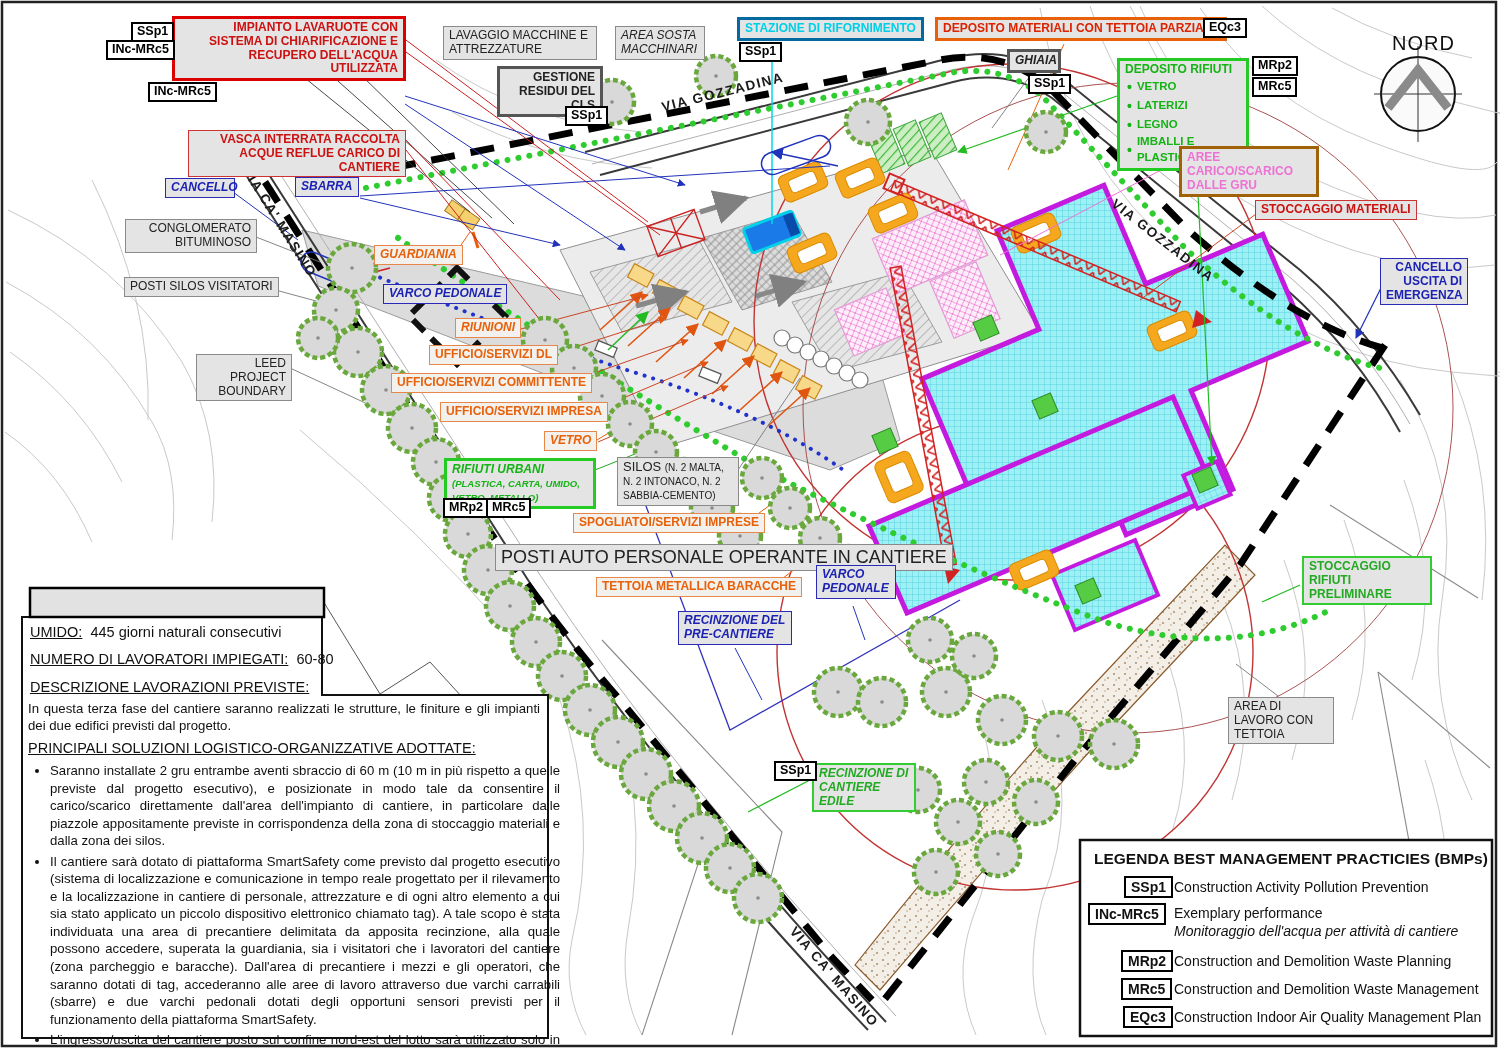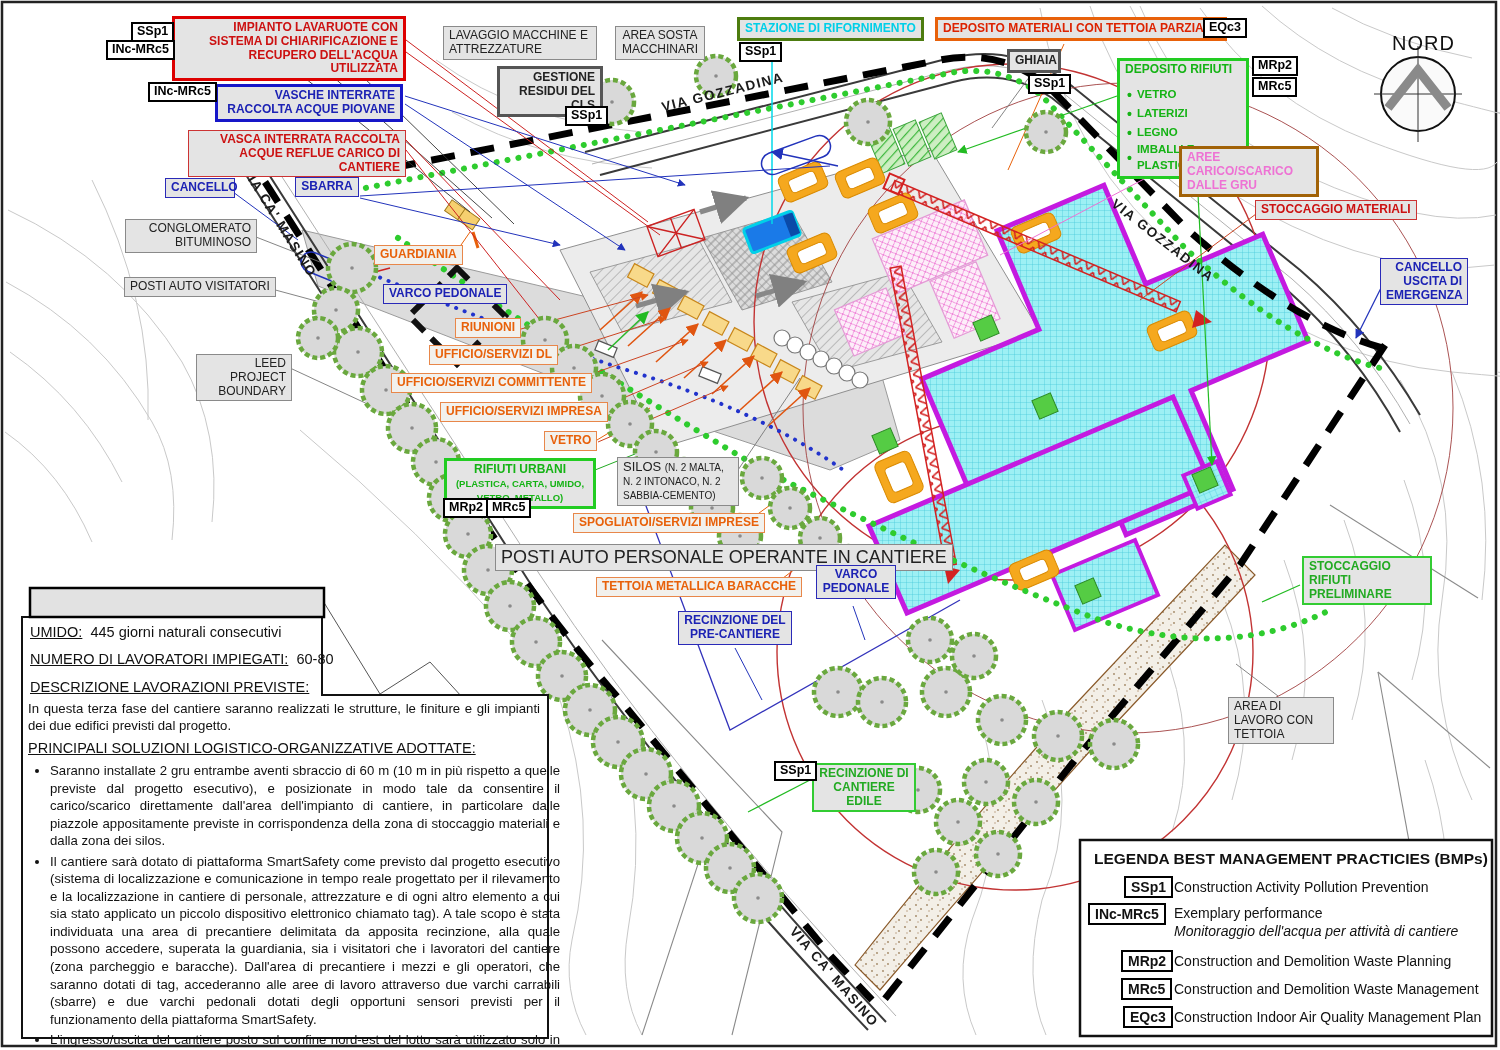--- a/index.html
+++ b/index.html
@@ -14,23 +14,23 @@
   .l-redthick{color:#cc1111;border:3px solid #dd0000;font-weight:bold;}
   .l-red{color:#cc1111;border:1px solid #cc3333;font-weight:bold;}
   .l-bluethick{color:#1c22b4;border:3px solid #1616c8;font-weight:bold;}
   .l-blue{color:#1c22b4;border:1px solid #2a2ab8;font-weight:bold;}
   .l-gray{color:#222;border:1px solid #8a8a8a;}
   .l-graythick{color:#222;border:3px solid #555;font-weight:bold;}
   .l-orangethick{color:#dd2200;border:3px solid #e8610a;font-weight:bold;}
   .l-orange{color:#e8610a;border:1px solid #e8874a;background:#f2f1ed;font-weight:bold;}
   .l-greenthick{color:#15b315;border:3px solid #22cc22;font-weight:bold;}
   .l-green{color:#22aa22;border:2px solid #33cc33;font-weight:bold;}
-  .l-cyanthick{color:#00cfe8;border:3px solid #4d7c0f;font-weight:bold;}
+  .l-cyanthick{color:#00cfe8;border:3px solid #0369a1;font-weight:bold;}
   .l-pink{color:#ee72d4;border:3px solid #a16207;font-weight:bold;}
-  .tr{text-align:right;} .tc{text-align:center;}
+  .tr{text-align:right;} .tc{text-align:left;font-style:italic;}
   .small{font-size:9.5px;font-weight:bold;}
 
   .tag{position:absolute;z-index:4;font-size:12.5px;font-weight:bold;background:#fff;
        border:2px solid #000;padding:0 4px;line-height:1.25;color:#000;white-space:nowrap;}
 
   .roadlbl{position:absolute;z-index:2;font-size:13.5px;font-weight:bold;color:#1a1a1a;
        letter-spacing:1.5px;white-space:nowrap;transform-origin:left top;}
   .title-box{position:absolute;z-index:6;left:30px;top:588px;width:294px;height:29px;
        background:#e2e2e2;border:2px solid #000;font-size:21px;font-weight:bold;
        text-decoration:underline;display:flex;align-items:center;padding-left:8px;box-sizing:border-box;}
@@ -46,21 +46,21 @@
   .lg-title{position:absolute;z-index:5;font-size:15.5px;font-weight:bold;white-space:nowrap;}
   .lg-tag{position:absolute;z-index:5;font-size:14px;font-weight:bold;border:2px solid #000;
        background:#fff;padding:0 5px;line-height:1.3;white-space:nowrap;}
   .lg-desc{position:absolute;z-index:5;font-size:14px;white-space:nowrap;}
 
   .nord{position:absolute;z-index:3;font-size:20px;color:#111;letter-spacing:1px;}
 
   
   .dep-item{display:flex;align-items:center;font-size:11.5px;font-weight:bold;color:#15b315;line-height:1.35;}
   .dep-item::before{content:"\2022";margin:0 5px 0 2px;font-size:14px;}
-  .dep-title{font-size:12px;font-weight:bold;color:#15b315;margin-bottom:9px;}
+  .dep-title{font-size:12px;font-weight:bold;color:#15b315;margin-bottom:1px;}
 </style>
 </head>
 <body>
 
 <div class="stage">
 
 <svg class="map" width="1500" height="1050" viewBox="0 0 1500 1050">
   <defs>
     <marker id="aB" viewBox="0 0 10 10" refX="9" refY="5" markerWidth="8" markerHeight="8" orient="auto-start-reverse">
           <path d="M0,0L10,5L0,10z" fill="#2233bb"></path>
@@ -499,21 +499,20 @@
 <div class="tag" style="left:739px;top:42px">SSp1</div>
 <div class="tag" style="left:1203px;top:18px">EQc3</div>
 <div class="tag" style="left:1028px;top:74px">SSp1</div>
 <div class="tag" style="left:1252px;top:56px">MRp2</div>
 <div class="tag" style="left:1252px;top:77px">MRc5</div>
 <div class="tag" style="left:443px;top:498px">MRp2</div>
 <div class="tag" style="left:486px;top:498px">MRc5</div>
 <div class="tag" style="left:774px;top:761px">SSp1</div>
 
 <div class="ml l-redthick tr" style="left:172px;top:16px;width:234px">IMPIANTO LAVARUOTE  CON SISTEMA DI CHIARIFICAZIONE E RECUPERO DELL'ACQUA UTILIZZATA</div>
-<div class="ml l-bluethick tr" style="left:215px;top:84px;width:188px">VASCHE INTERRATE RACCOLTA ACQUE PIOVANE</div>
 <div class="ml l-red tr" style="left:188px;top:130px;width:218px">VASCA INTERRATA RACCOLTA ACQUE REFLUE CARICO DI CANTIERE</div>
 <div class="ml l-gray" style="left:443px;top:26px;width:154px">LAVAGGIO MACCHINE E ATTREZZATURE</div>
 <div class="ml l-gray tc" style="left:615px;top:26px;width:90px">AREA SOSTA MACCHINARI</div>
 <div class="ml l-cyanthick nw" style="left:737px;top:17px">STAZIONE DI RIFORNIMENTO</div>
 <div class="ml l-graythick tr" style="left:497px;top:66px;width:106px">GESTIONE RESIDUI DEL CLS</div>
 <div class="ml l-orangethick nw" style="left:935px;top:17px">DEPOSITO MATERIALI CON TETTOIA PARZIALE</div>
 <div class="ml l-graythick tc" style="left:1007px;top:49px;width:54px">GHIAIA</div>
 <div class="ml l-greenthick" style="left:1117px;top:58px;width:132px">
   <div class="dep-title">DEPOSITO RIFIUTI</div>
   <div class="dep-item">
@@ -528,21 +527,21 @@
   <div class="dep-item">
         <span>IMBALLI E PLASTICA</span>
       </div>
 </div>
 <div class="ml l-pink" style="left:1179px;top:146px;width:140px">AREE CARICO/SCARICO DALLE GRU</div>
 <div class="ml l-red nw" style="left:1255px;top:200px">STOCCAGGIO MATERIALI</div>
 <div class="ml l-blue tr" style="left:1380px;top:258px;width:88px">CANCELLO USCITA DI EMERGENZA</div>
 <div class="ml l-blue tc" style="left:165px;top:178px;width:70px">CANCELLO</div>
 <div class="ml l-blue tc" style="left:295px;top:177px;width:64px">SBARRA</div>
 <div class="ml l-gray tr" style="left:125px;top:219px;width:132px">CONGLOMERATO BITUMINOSO</div>
-<div class="ml l-gray nw" style="left:124px;top:277px">POSTI AUTO VISITATORI</div>
+<div class="ml l-gray nw" style="left:124px;top:277px">POSTI SILOS VISITATORI</div>
 <div class="ml l-orange tc nw" style="left:374px;top:245px">GUARDIANIA</div>
 <div class="ml l-blue tc nw" style="left:383px;top:284px">VARCO PEDONALE</div>
 <div class="ml l-orange tc nw" style="left:455px;top:318px">RIUNIONI</div>
 <div class="ml l-orange nw" style="left:429px;top:345px">UFFICIO/SERVIZI DL</div>
 <div class="ml l-orange nw" style="left:391px;top:373px">UFFICIO/SERVIZI COMMITTENTE</div>
 <div class="ml l-orange nw" style="left:440px;top:402px">UFFICIO/SERVIZI IMPRESA</div>
 <div class="ml l-orange tc nw" style="left:544px;top:431px">VETRO</div>
 <div class="ml l-greenthick tc" style="left:444px;top:458px;width:152px">
   <span>RIFIUTI URBANI</span> <span class="small">(PLASTICA, CARTA, UMIDO, VETRO, METALLO)</span>
 </div>

